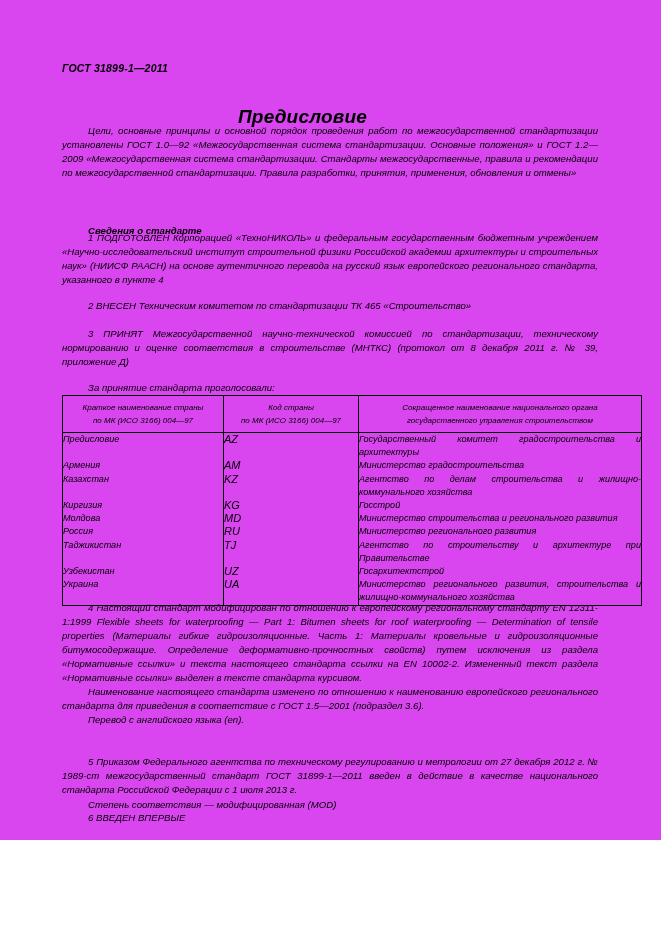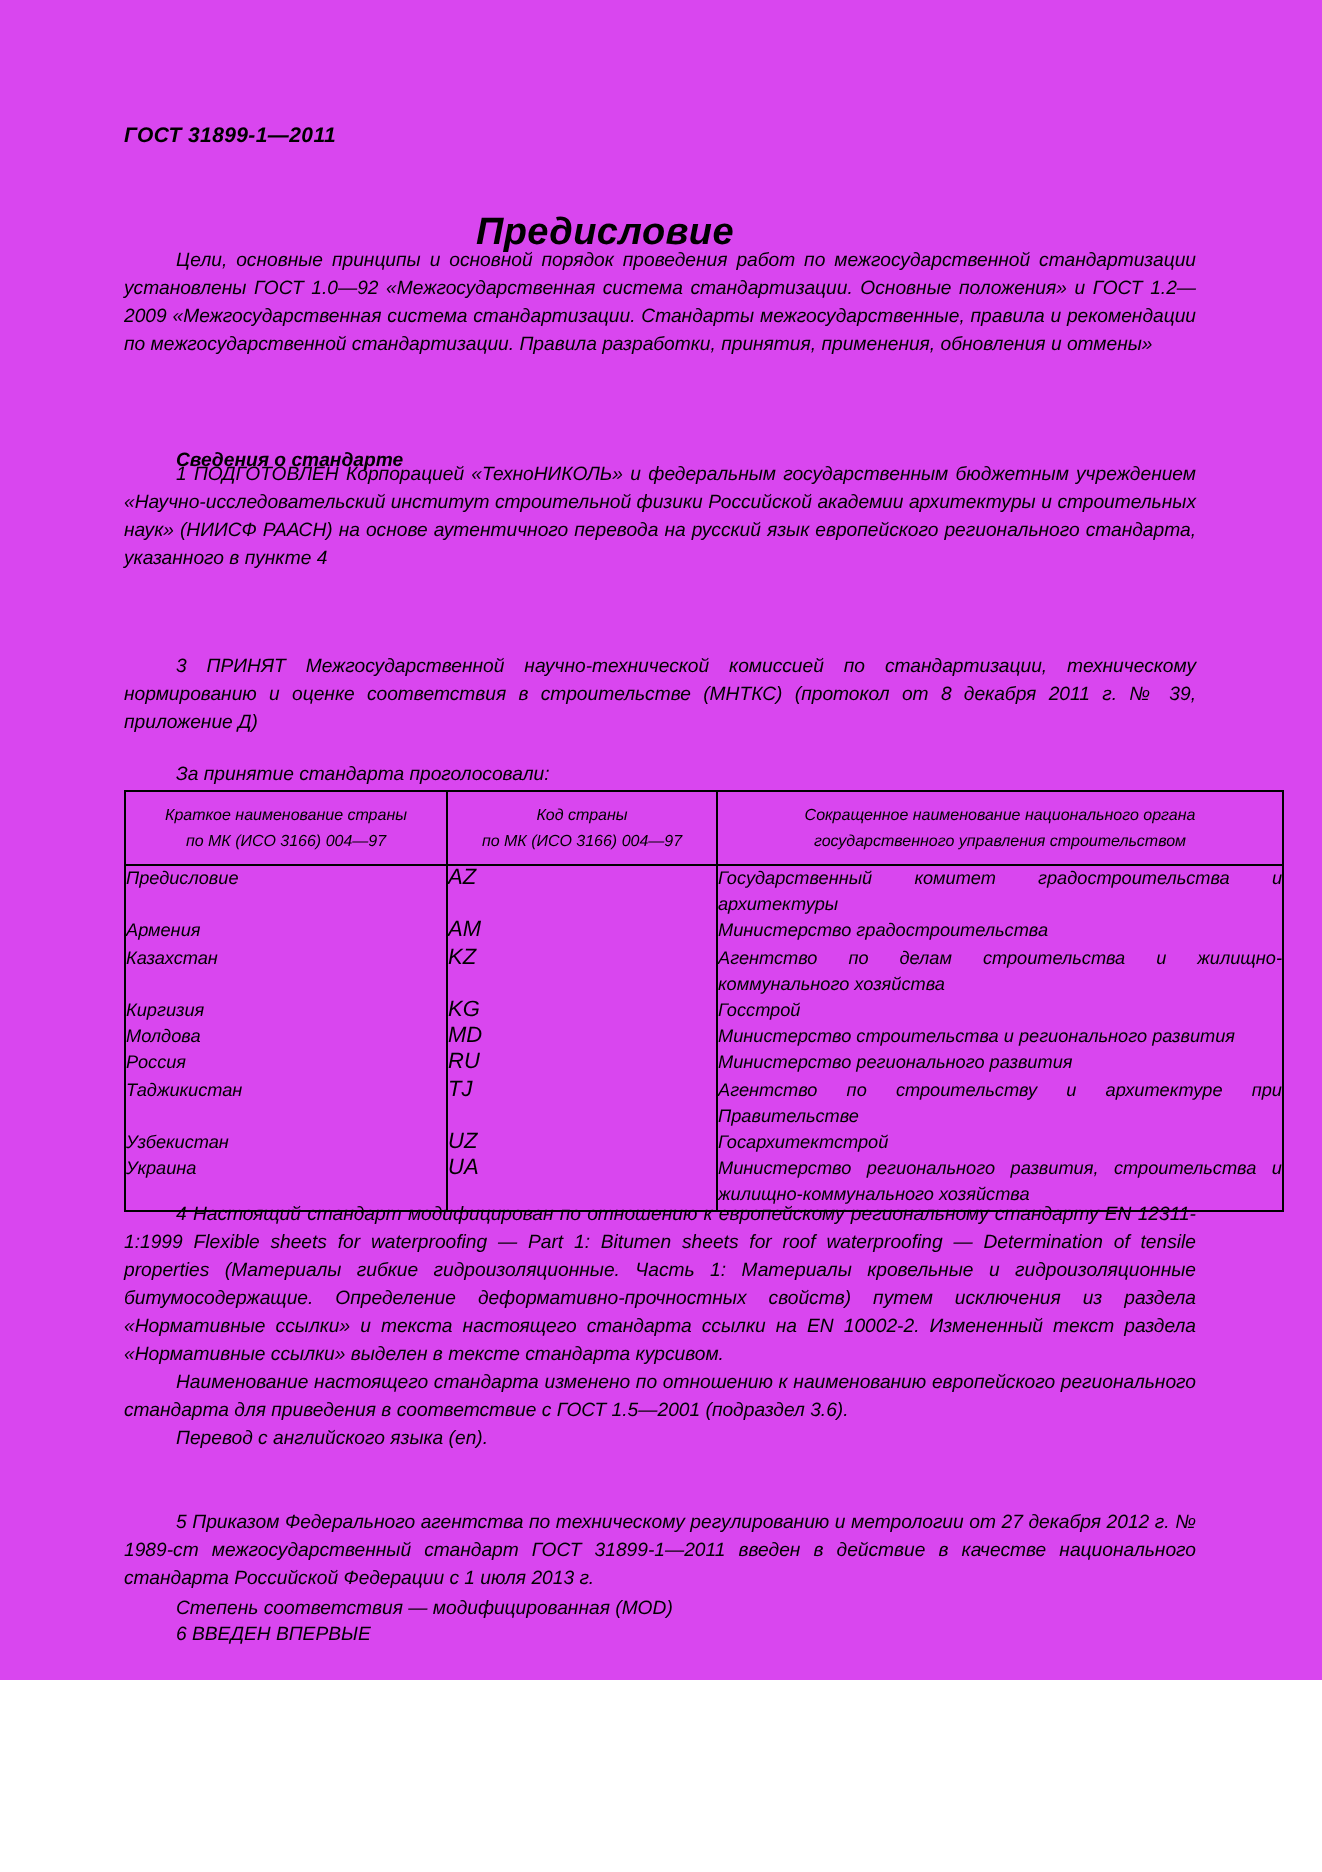--- a/index.html
+++ b/index.html
@@ -134,20 +134,21 @@
   <div class="header-code">ГОСТ 31899-1—2011</div>
 
   <div class="doc-title">Предисловие</div>
 
   <div class="body-block indent" id="para-purpose">Цели, основные принципы и основной порядок проведения работ по межгосударственной стандартизации установлены ГОСТ 1.0—92 «Межгосударственная система стандартизации. Основные положения» и ГОСТ 1.2—2009 «Межгосударственная система стандартизации. Стандарты межгосударственные, правила и рекомендации по межгосударственной стандартизации. Правила разработки, принятия, применения, обновления и отмены»</div>
 
   <div class="body-block bold indent" id="head-info">Сведения о стандарте</div>
 
   <div class="body-block indent" id="para-1">1  ПОДГОТОВЛЕН Корпорацией «ТехноНИКОЛЬ» и федеральным государственным бюджетным учреждением «Научно-исследовательский институт строительной физики Российской академии архитектуры и строительных наук» (НИИСФ РААСН) на основе аутентичного перевода на русский язык европейского регионального стандарта, указанного в пункте 4</div>
 
+  <div class="body-block indent" id="para-2">2  ВНЕСЕН Техническим комитетом по стандартизации ТК 465 «Строительство»</div>
 
   <div class="body-block indent" id="para-3">3  ПРИНЯТ Межгосударственной научно-технической комиссией по стандартизации, техническому нормированию и оценке соответствия в строительстве (МНТКС) (протокол от 8 декабря 2011 г. № 39, приложение Д)</div>
 
   <div class="body-block indent" id="para-vote">За принятие стандарта проголосовали:</div>
 
   <table class="vote-table">
     <thead>
       <tr>
         <th class="th-country">
           <div>Краткое наименование страны</div>

